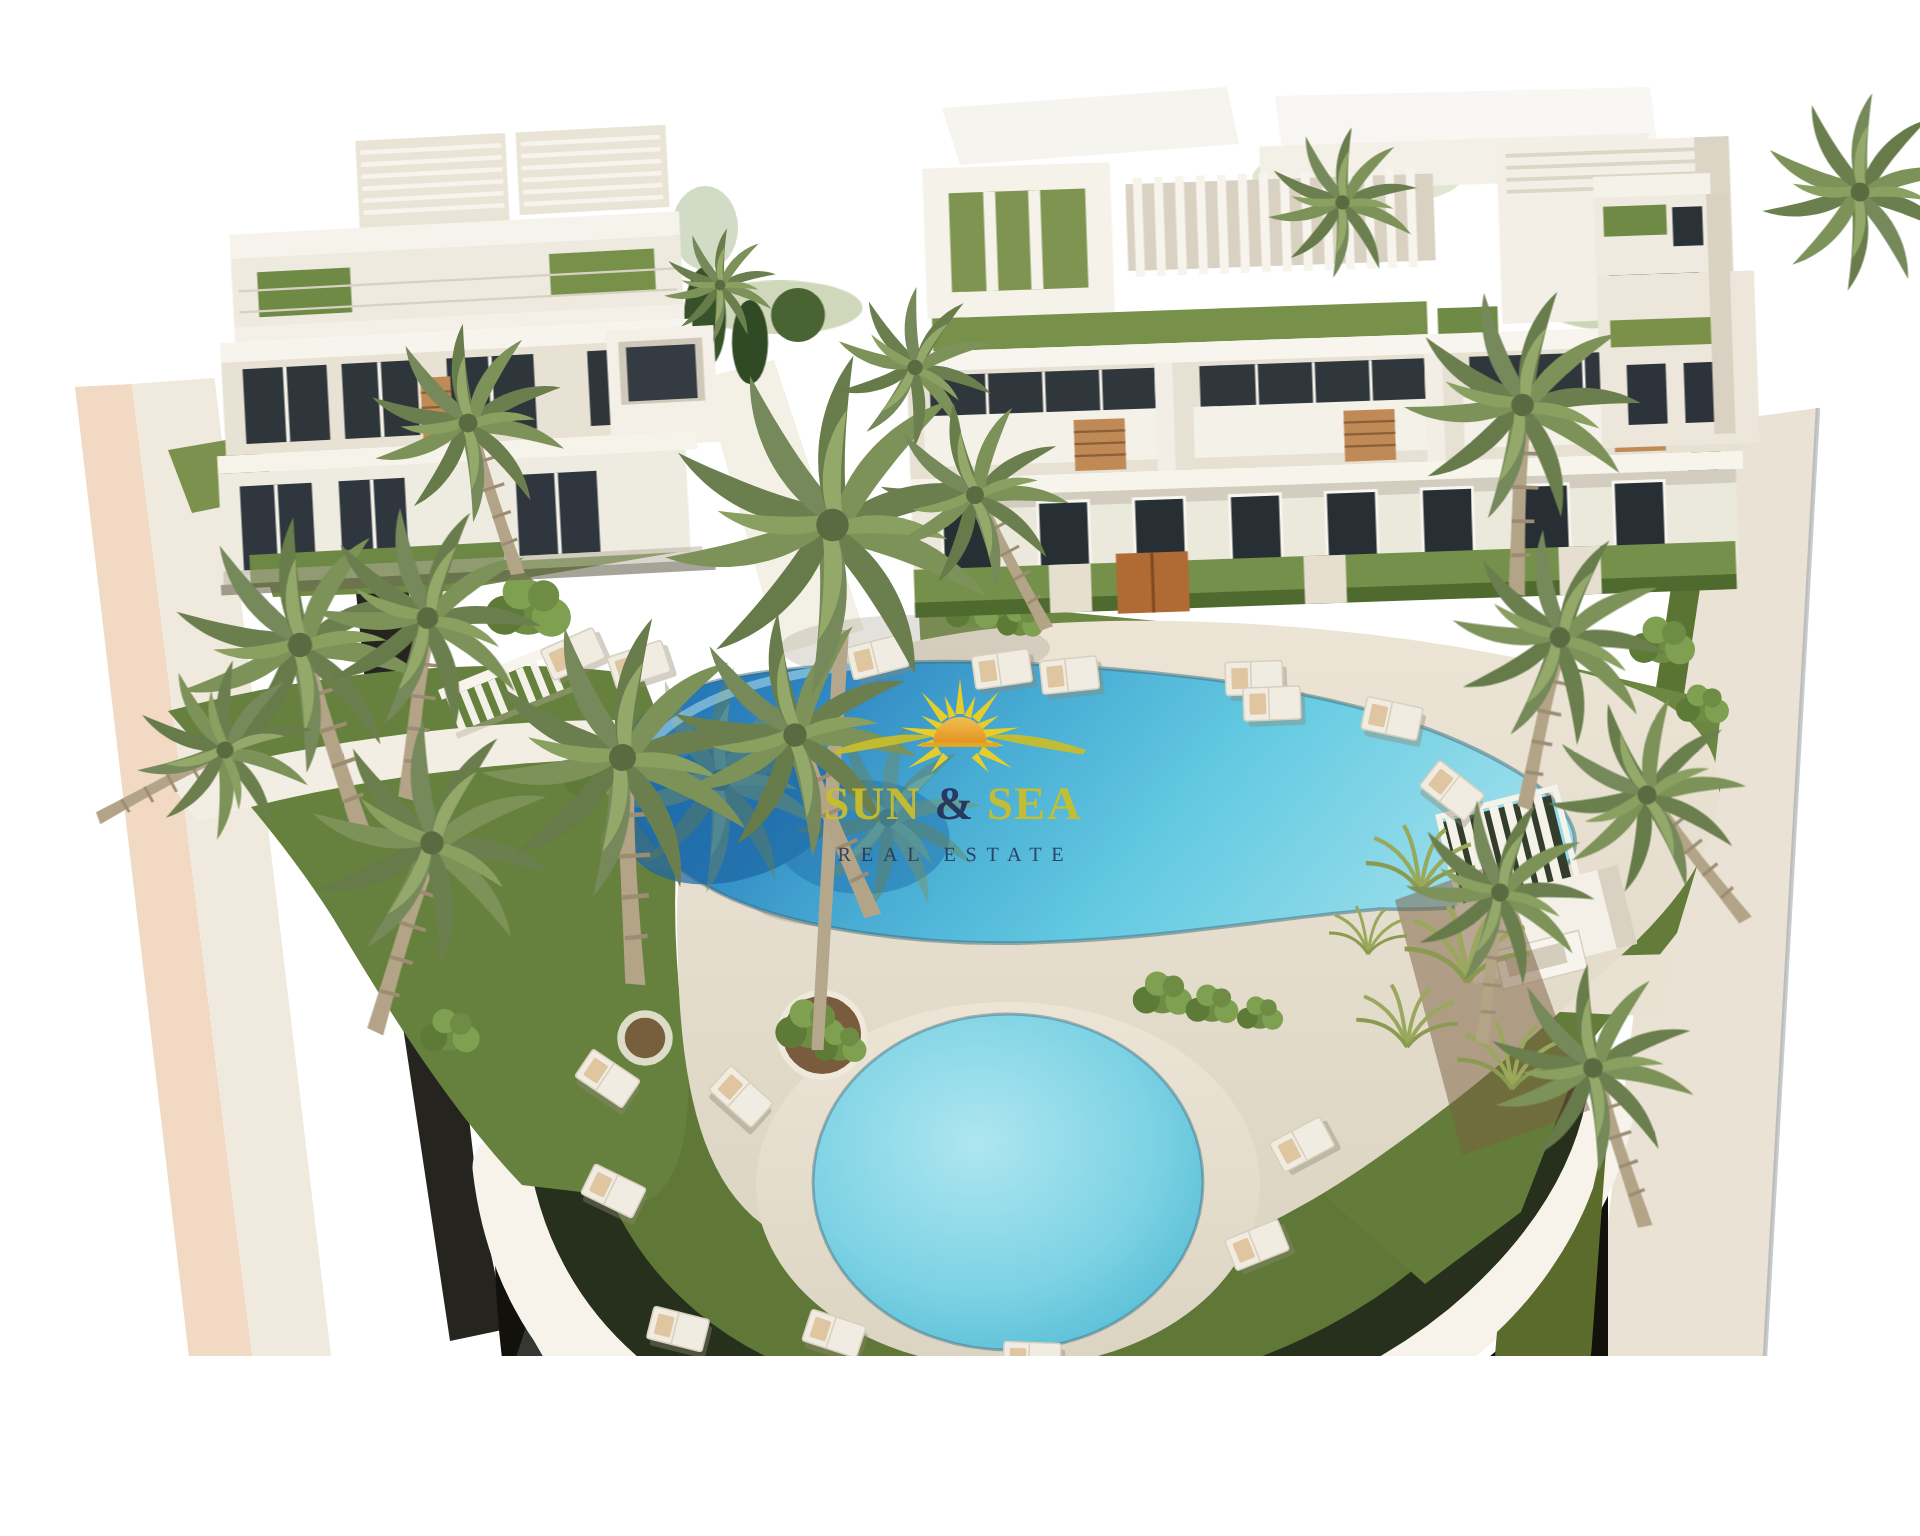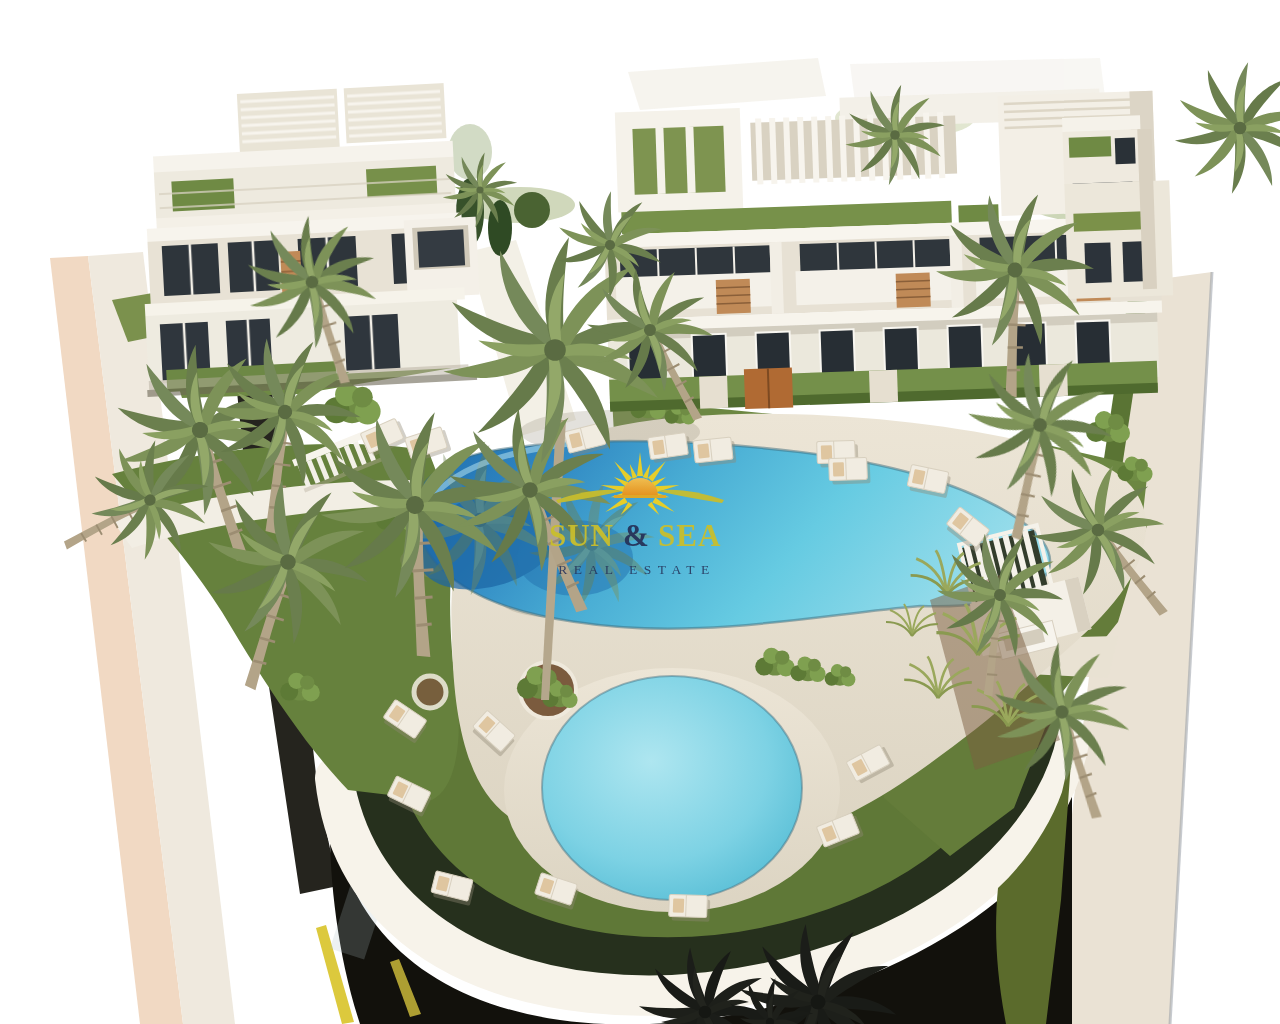--- a/index.html
+++ b/index.html
@@ -1,16 +1,16 @@
 <!DOCTYPE html>
 <html><head>
 <meta charset="utf-8">
 <style>
   html,body{margin:0;padding:0;background:#ffffff;}
-  .stage{position:relative;width:1280px;height:1024px;overflow:hidden;background:#ffffff;
+  .stage{position:relative;width:1280px;height:904px;overflow:hidden;background:#ffffff;
          font-family:"Liberation Sans",sans-serif;}
   svg{display:block;}
   .silhouette{filter:brightness(0.22) saturate(0.4);}
   .water-shadow{opacity:.42;}
   .logo-word{font-family:"Liberation Serif",serif;font-weight:bold;font-size:31px;letter-spacing:1px;}
   .logo-amp{font-family:"Liberation Serif",serif;font-weight:bold;font-size:31px;}
   .logo-sub{font-family:"Liberation Serif",serif;font-size:13.5px;letter-spacing:6.5px;opacity:.92;}
 </style>
 </head>
 <body>

